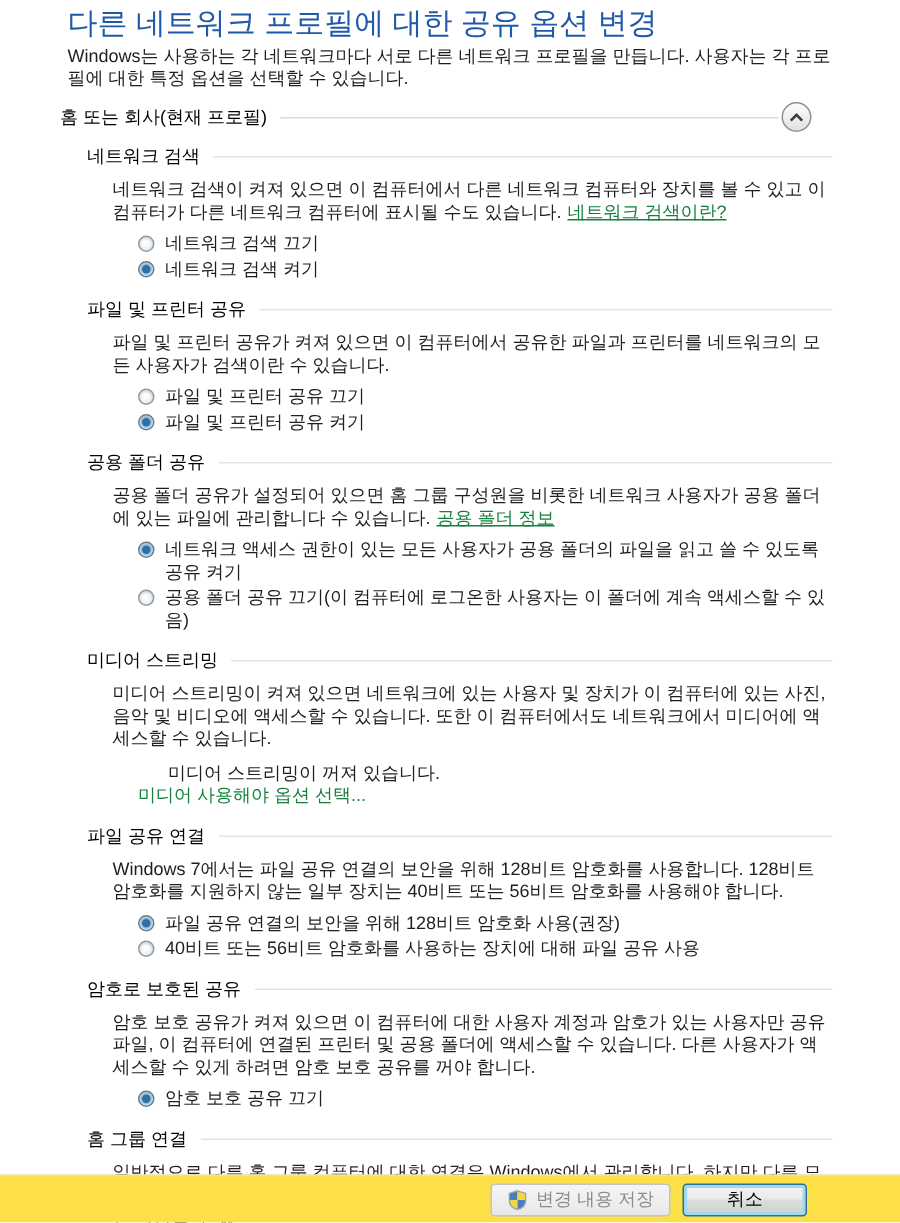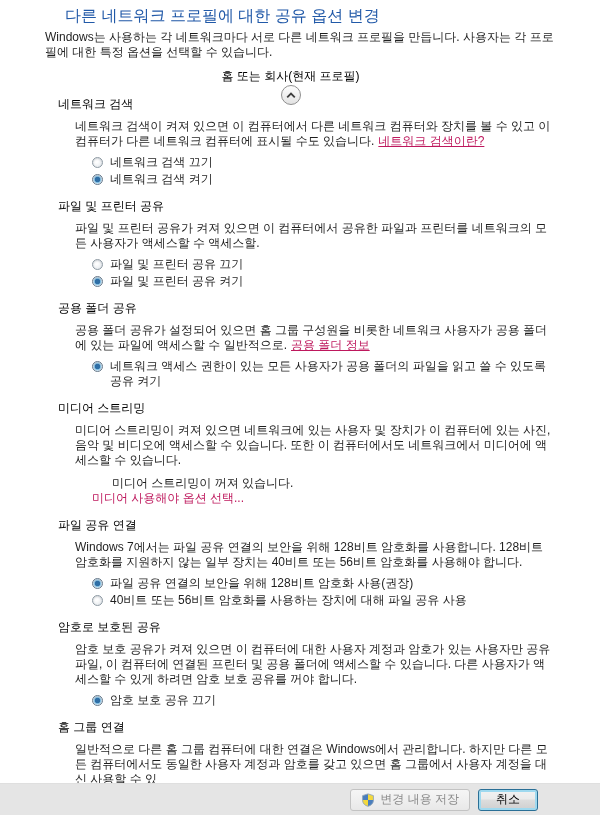--- a/index.html
+++ b/index.html
@@ -4,75 +4,75 @@
 <style>
   * { margin:0; padding:0; box-sizing:border-box; }
   html,body { width:600px; height:815px; }
   body {
     background:#ffffff;
     font-family:"Liberation Sans","DejaVu Sans",sans-serif;
     font-size:12px; color:#1e1e1e;
     position:relative; overflow:hidden;
   }
   .content { padding:6px 45px 0 45px; }
-  .page-title { font-size:16px; font-weight:normal; color:#2159a8; margin-bottom:4px; line-height:20px;margin-left:20px; }
+  .page-title { font-size:20px; font-weight:normal; color:#2159a8; margin-bottom:4px; line-height:20px; }
   .subtitle { line-height:15px; margin-bottom:8px; width:510px; }
 
-  .profile-row { display:flex; align-items:center; margin:0 14px 8px -5px; height:20px;flex-direction:column; }
+  .profile-row { display:flex; align-items:center; margin:0 14px 8px -5px; height:20px; }
   .profile-label { white-space:nowrap; color:#000; }
   .profile-line { flex:1; height:1px; background:#d9d9d9; margin-left:9px; margin-right:2px; }
   .round-btn {
     width:20px; height:20px; border-radius:50%;
     border:1px solid #8f8f8f;
     background:linear-gradient(#fdfdfd,#ededed 60%,#e2e2e2);
     display:flex; align-items:center; justify-content:center;
     flex:0 0 auto; cursor:pointer;
   }
 
   .section { margin-left:13px; margin-bottom:11px; }
-  .sec-header { display:flex; align-items:flex-start; margin-bottom:7px; height:16px;flex-direction:column; }
+  .sec-header { display:flex; align-items:center; margin-bottom:7px; height:16px; }
   .sec-title { white-space:nowrap; color:#000; }
   .sec-line { flex:1; height:1px; background:#e3e3e3; margin-left:9px; }
   .sec-desc { margin-left:17px; line-height:15px; margin-bottom:6px; }
-  .link { color:#be185d; cursor:pointer; }
+  .link { color:#15803d; cursor:pointer; }
   .desc-link { text-decoration:underline; margin-left:4px; }
   .options { margin-left:34px; }
   .opt-row { display:flex; gap:7px; line-height:15px; margin-bottom:2px; cursor:default; }
   .radio {
     width:11px; height:11px; border-radius:50%; flex:0 0 auto; margin-top:2px;
     border:1px solid #8e9aa3;
     background:radial-gradient(circle at 38% 32%, #fefefe 20%, #eceff2 70%, #dfe3e8);
     box-shadow:inset 0 1px 2px rgba(120,130,140,.35);
   }
   .radio.sel {
     border-color:#67798a;
     background:radial-gradient(circle, #2f6fa6 0 2.5px, #7fbde2 3px, #e8f3fb 4.5px, #fdfdfd);
   }
   .status-line { margin-left:54px; margin-top:8px; line-height:15px; }
   .action-link { margin-left:34px; line-height:15px; }
 
   .bottom-bar {
     position:absolute; left:0; right:0; bottom:0; height:32px;
-    background:#e5e5e5; border-top:1px solid #dfdfdf;
+    background:#fde047; border-top:1px solid #dfdfdf;
     display:flex; justify-content:flex-end; align-items:center;
     gap:8px; padding-right:62px;
   }
   .btn {
     height:22px; font-size:12px; border-radius:3px;
     display:flex; align-items:center; justify-content:center;
     font-family:inherit;
   }
   .btn-save {
     padding:0 10px; gap:5px;
     border:1px solid #c3c3c3;
     background:linear-gradient(#f5f5f5,#efefef 50%,#e8e8e8);
     color:#8b8b8b;
   }
   .btn-cancel {
-    width:60px; color:#000;
+    width:83px; color:#000;
     border:1px solid #2a6f96;
     background:linear-gradient(#f2f2f2,#ebebeb 45%,#dddddd 50%,#cfcfcf);
     box-shadow:inset 0 0 0 2px #9fd9ef;
     cursor:pointer;
   }
 </style>
 </head>
 <body>
 
 <div class="content">
@@ -107,44 +107,48 @@
           </div>
         </div>
 
   </div>
 
   <div class="section">
     <div class="sec-header">
       <span class="sec-title">파일 및 프린터 공유</span>
       <span class="sec-line"></span>
     </div>
-    <div class="sec-desc"><span class="desc-text">파일 및 프린터 공유가 켜져 있으면 이 컴퓨터에서 공유한 파일과 프린터를 네트워크의 모든 사용자가 액세스할 수 액세스할.</span></div>
+    <div class="sec-desc"><span class="desc-text">파일 및 프린터 공유가 켜져 있으면 이 컴퓨터에서 공유한 파일과 프린터를 네트워크의 모든 사용자가 검색이란 수 있습니다.</span></div>
     <div class="options">
           <div class="opt-row">
             <span class="radio"></span>
             <span class="opt-label">파일 및 프린터 공유 끄기</span>
           </div>
           <div class="opt-row">
             <span class="radio sel"></span>
             <span class="opt-label">파일 및 프린터 공유 켜기</span>
           </div>
         </div>
 
   </div>
 
   <div class="section">
     <div class="sec-header">
       <span class="sec-title">공용 폴더 공유</span>
       <span class="sec-line"></span>
     </div>
-    <div class="sec-desc"><span class="desc-text">공용 폴더 공유가 설정되어 있으면 홈 그룹 구성원을 비롯한 네트워크 사용자가 공용 폴더에 있는 파일에 액세스할 수 일반적으로.</span><span class="link desc-link">공용 폴더 정보</span></div>
+    <div class="sec-desc"><span class="desc-text">공용 폴더 공유가 설정되어 있으면 홈 그룹 구성원을 비롯한 네트워크 사용자가 공용 폴더에 있는 파일에 관리합니다 수 있습니다.</span><span class="link desc-link">공용 폴더 정보</span></div>
     <div class="options">
           <div class="opt-row">
             <span class="radio sel"></span>
             <span class="opt-label">네트워크 액세스 권한이 있는 모든 사용자가 공용 폴더의 파일을 읽고 쓸 수 있도록 공유 켜기</span>
+          </div>
+          <div class="opt-row">
+            <span class="radio"></span>
+            <span class="opt-label">공용 폴더 공유 끄기(이 컴퓨터에 로그온한 사용자는 이 폴더에 계속 액세스할 수 있음)</span>
           </div>
         </div>
 
   </div>
 
   <div class="section">
     <div class="sec-header">
       <span class="sec-title">미디어 스트리밍</span>
       <span class="sec-line"></span>
     </div>

